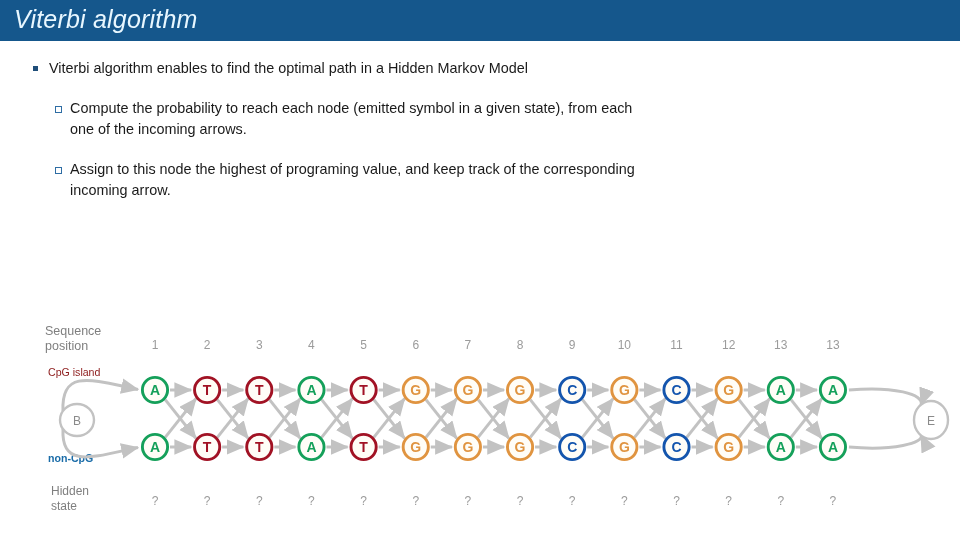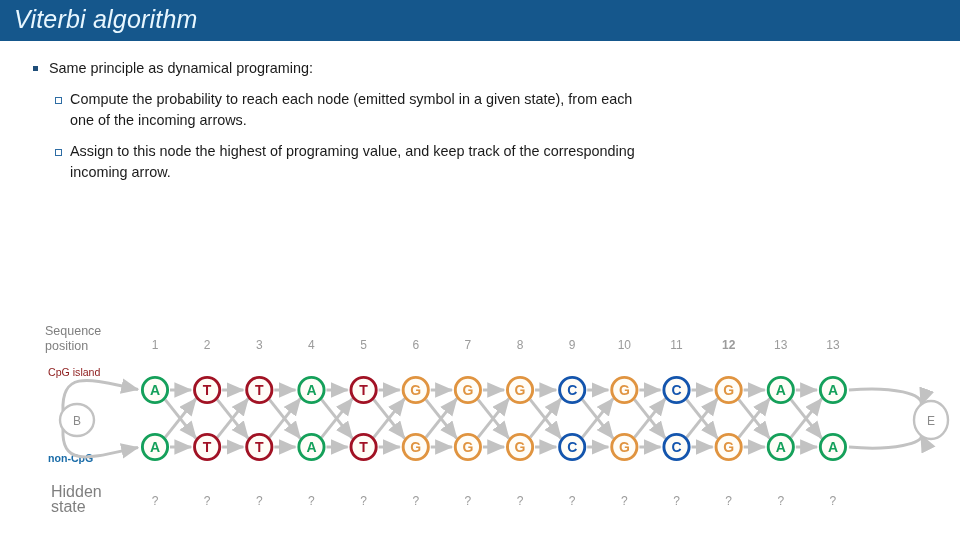--- a/index.html
+++ b/index.html
@@ -54,21 +54,21 @@
     left: 3px; top: 8px;
     width: 5px; height: 5px;
     background: #1f4e79;
   }
   .b2 {
     position: relative;
     padding-left: 40px;
     font-size: 14.4px;
     color: #1a1a1a;
     line-height: 21.3px;
-    margin-top: 10px;
+    margin-top: 19px;
   }
   .b2::before {
     content: "";
     position: absolute;
     left: 25px; top: 8px;
     width: 5px; height: 5px;
     border: 1px solid #2e6da4;
     background: #ffffff;
   }
 
@@ -84,21 +84,21 @@
     position: absolute;
     left: 20px; top: 8px;
     font-size: 12.5px;
     color: #7f7f7f;
     line-height: 14.5px;
     width: 90px;
   }
   .lbl-hidden {
     position: absolute;
     left: 26px; top: 168px;
-    font-size: 16px;
+    font-size: 12px;
     color: #7f7f7f;
     line-height: 15px;
     width: 80px;
   }
   .lbl-cpg {
     position: absolute;
     left: 23px; top: 50px;
     font-size: 10.6px;
     font-weight: normal;
     color: #8c1a1a;
@@ -132,21 +132,21 @@
 </head>
 <body>
 
 <div id="slide">
 
   <div id="title-bar">
     <div id="title-text">Viterbi algorithm</div>
   </div>
 
   <div id="bullets">
-    <div class="b1">Same principle as dynamical programing:</div>
+    <div class="b1">Viterbi algorithm enables to find the optimal path in a Hidden Markov Model</div>
     <div class="b2">Compute the probability to reach each node (emitted symbol in a given state), from each one of the incoming arrows.</div>
     <div class="b2">Assign to this node the highest of programing value, and keep track of the corresponding incoming arrow.</div>
   </div>
 
   <div id="diagram">
 
     <div class="lbl-seqpos">
       <div>Sequence</div>
       <div>position</div>
     </div>
@@ -292,21 +292,21 @@
         <div class="poslbl" style="left: 167.15px;">2</div>
         <div class="poslbl" style="left: 219.3px;">3</div>
         <div class="poslbl" style="left: 271.45px;">4</div>
         <div class="poslbl" style="left: 323.6px;">5</div>
         <div class="poslbl" style="left: 375.75px;">6</div>
         <div class="poslbl" style="left: 427.9px;">7</div>
         <div class="poslbl" style="left: 480.05px;">8</div>
         <div class="poslbl" style="left: 532.2px;">9</div>
         <div class="poslbl" style="left: 584.35px;">10</div>
         <div class="poslbl" style="left: 636.5px;">11</div>
-        <div class="poslbl" style="left: 688.65px; font-weight: bold;">12</div>
+        <div class="poslbl" style="left: 688.65px;">12</div>
         <div class="poslbl" style="left: 740.8px;">13</div>
         <div class="poslbl" style="left: 792.95px;">13</div>
       </div>
     <div id="qmarks">
         <div class="qmark" style="left: 115px;">?</div>
         <div class="qmark" style="left: 167.15px;">?</div>
         <div class="qmark" style="left: 219.3px;">?</div>
         <div class="qmark" style="left: 271.45px;">?</div>
         <div class="qmark" style="left: 323.6px;">?</div>
         <div class="qmark" style="left: 375.75px;">?</div>

